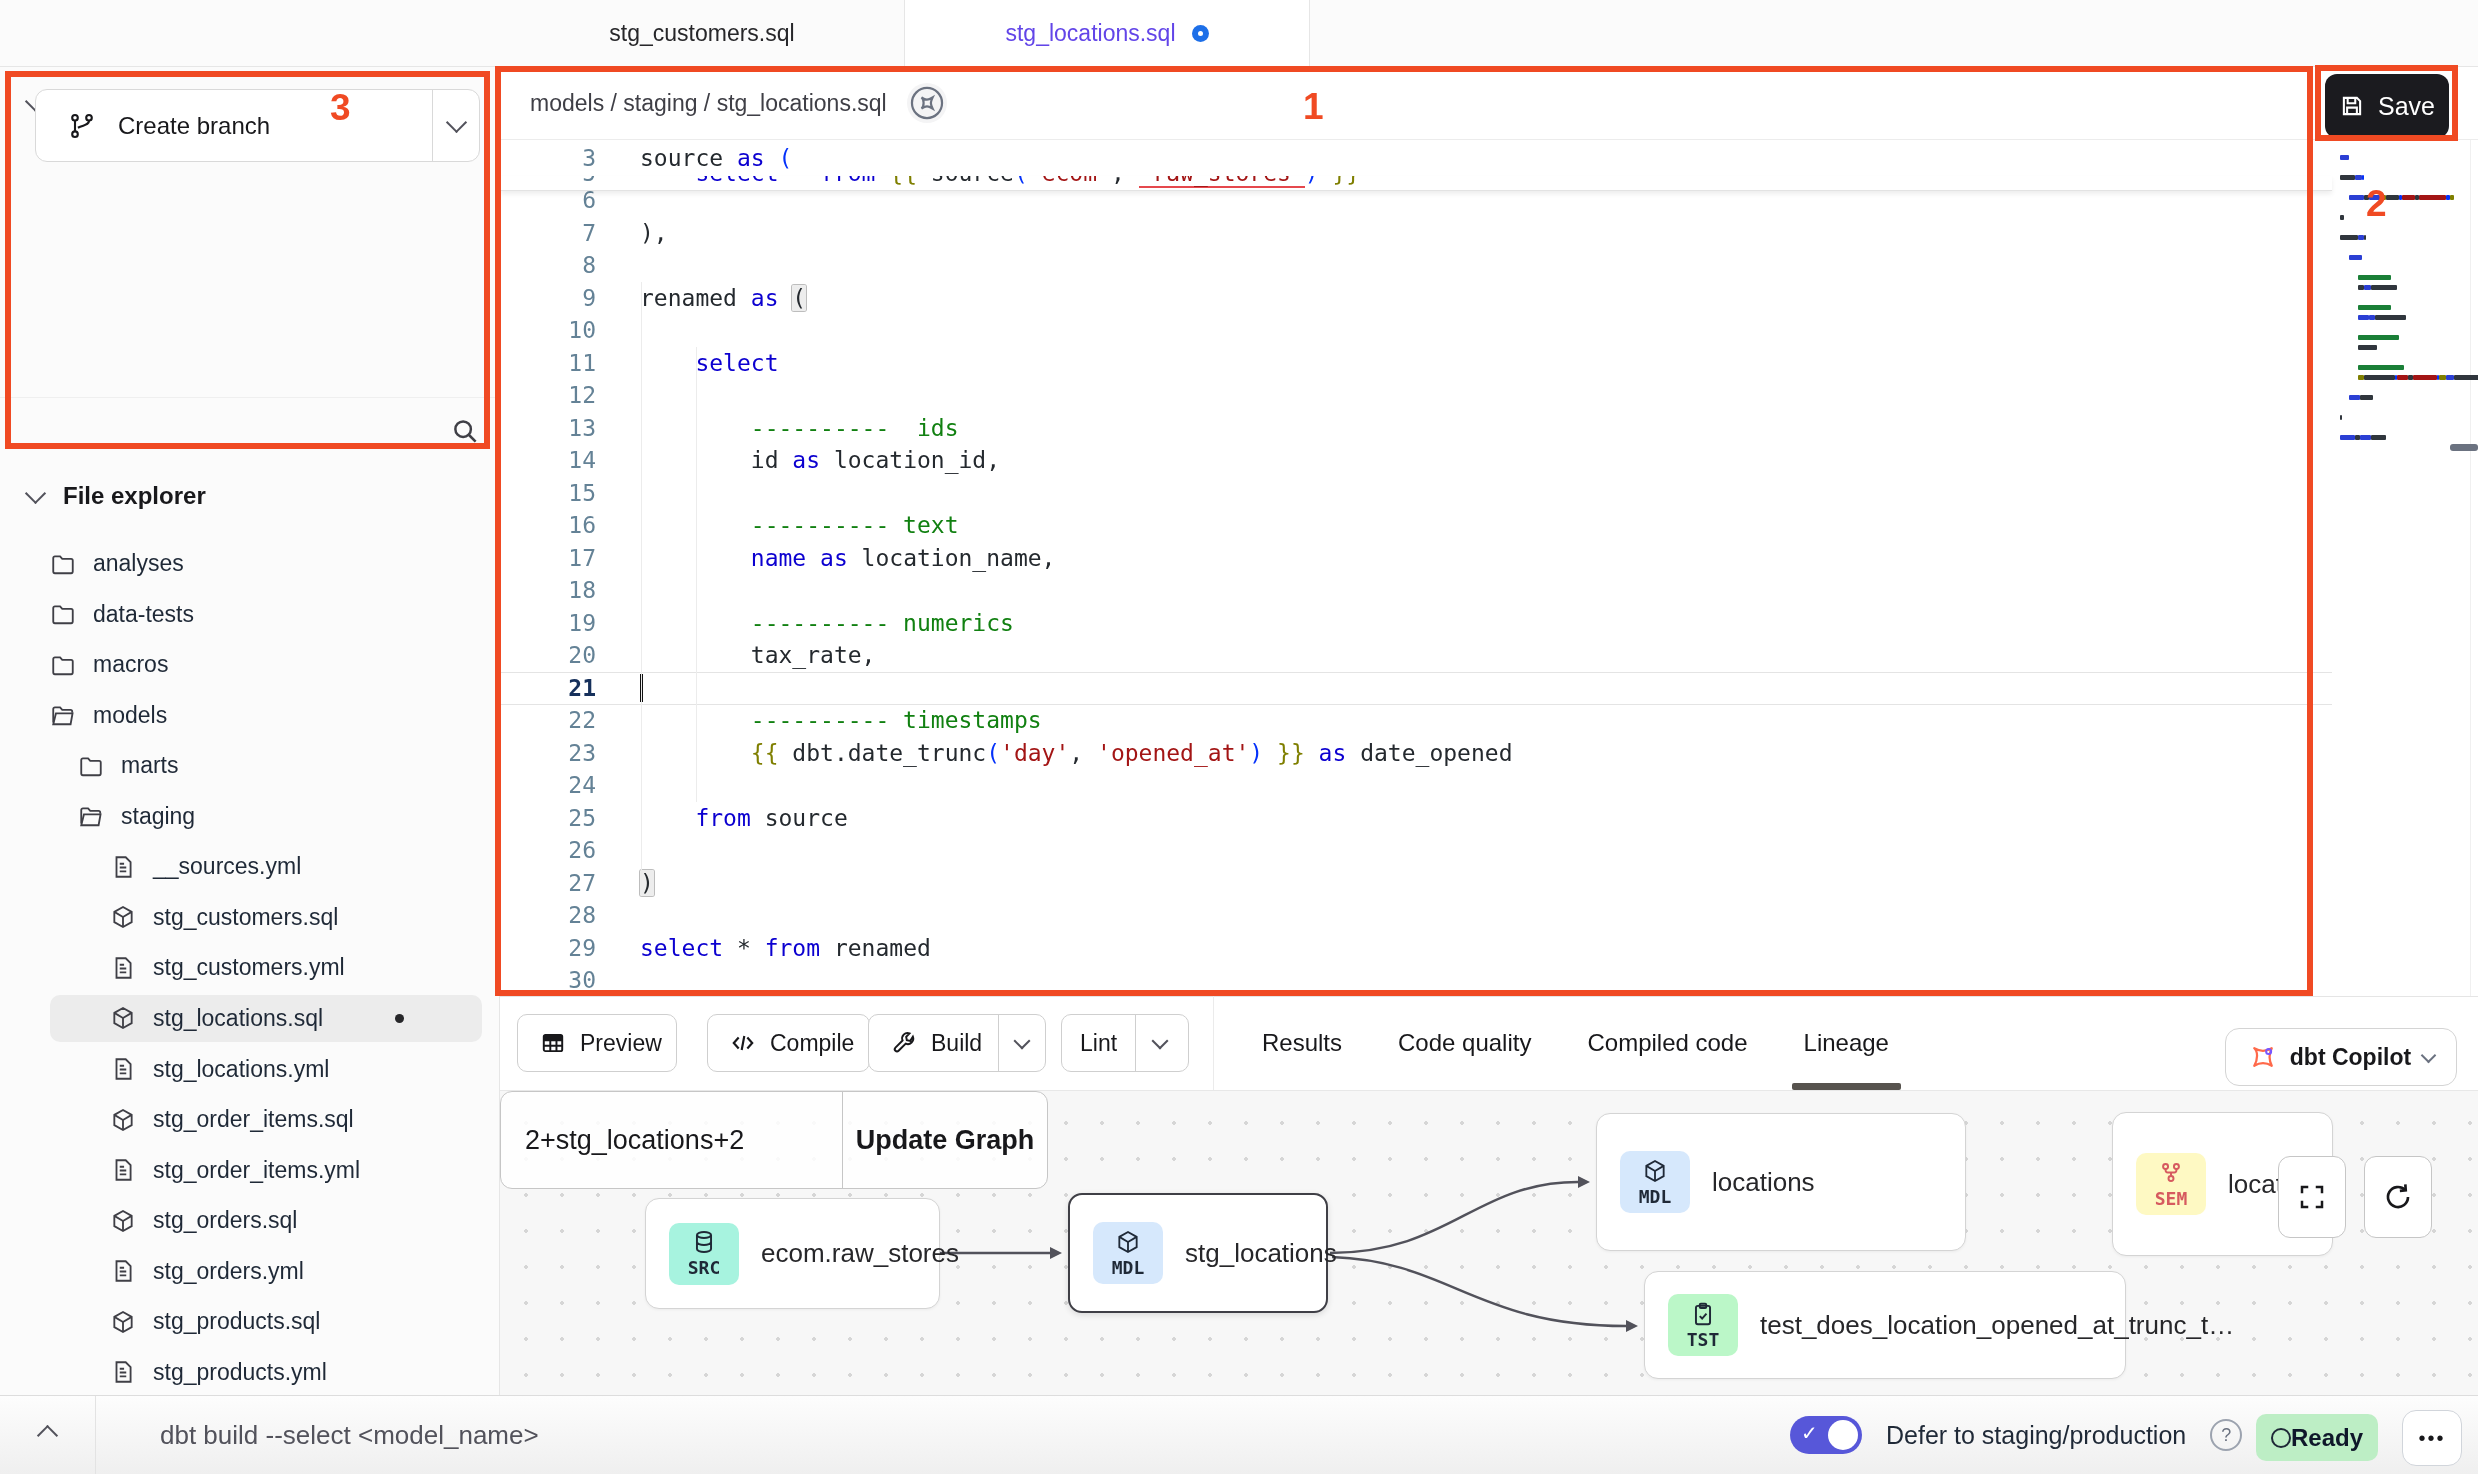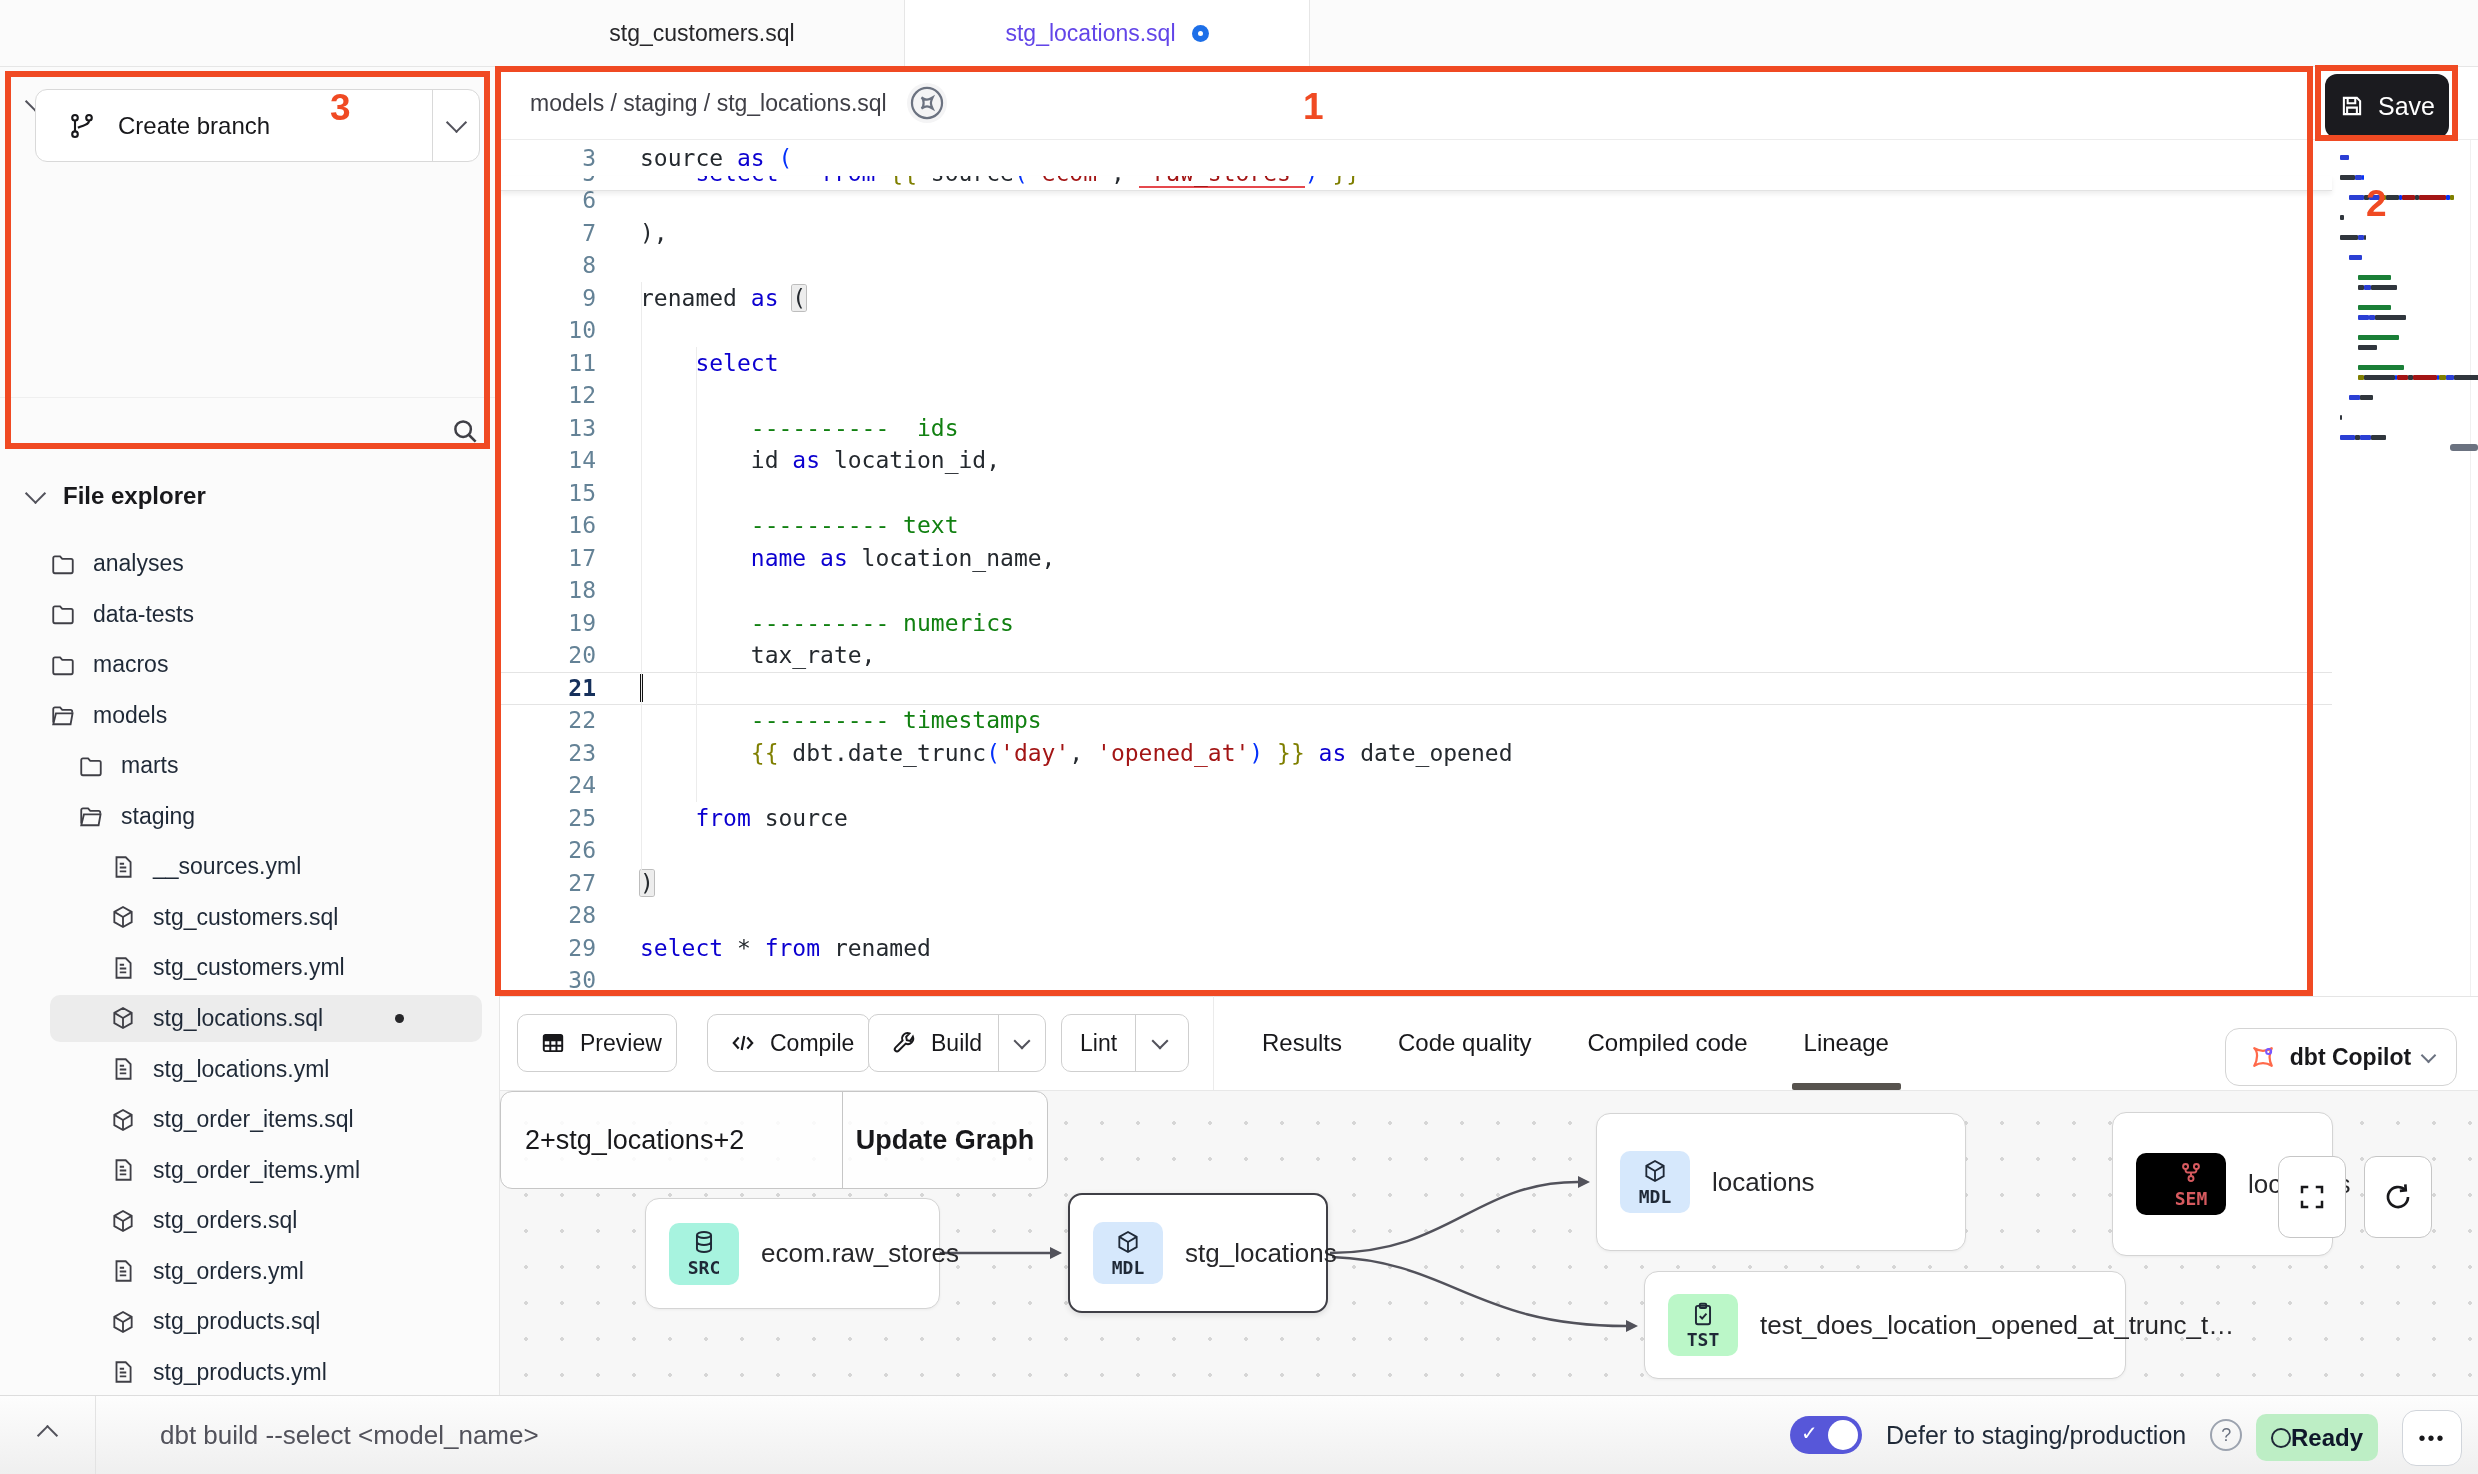--- a/index.html
+++ b/index.html
@@ -86,21 +86,21 @@
   .node{position:absolute;background:#fff;border:1.5px solid #D4D4D4;border-radius:14px;display:flex;align-items:center;gap:22px;
         padding-left:23px;box-sizing:border-box;box-shadow:0 1px 3px rgba(0,0,0,.05);cursor:pointer;}
   .node.sel{border:2.5px solid #3F3F46;box-shadow:0 2px 6px rgba(0,0,0,.12);}
   .node .nlabel{font-size:26px;color:#27272A;white-space:nowrap;}
   .badge{width:70px;height:62px;border-radius:10px;display:flex;flex-direction:column;align-items:center;justify-content:center;gap:2px;flex:0 0 auto;}
   .badge .bic{width:26px;height:26px;color:#1F2937;}
   .badge .btxt{font-size:18px;font-weight:600;font-family:"DejaVu Sans Mono","Liberation Mono",monospace;color:#1F2937;}
   .badge.SRC{background:#A7F3DF;}
   .badge.MDL{background:#D6E8FC;}
   .badge.TST{background:#BBF7C8;}
-  .badge.SEM{background:#000000;padding-left:20px;}
+  .badge.SEM{background:#fef9c3;}
   .badge.SEM .bic,.badge.SEM .btxt{color:#D65A5F;}
   #selectorbar{left:1198px;top:65px;width:548px;height:98px;background:rgba(255,255,255,.86);border:1px solid #C6C6C6;border-radius:12px;
                display:flex;box-sizing:border-box;z-index:4;backdrop-filter:none;}
   #selectorbar .inp{flex:1;display:flex;align-items:center;padding-left:24px;font-size:27px;color:#18181B;}
   #selectorbar .upd{width:204px;border-left:1px solid #C6C6C6;display:flex;align-items:center;justify-content:center;
                     font-size:27px;font-weight:600;color:#18181B;cursor:pointer;}
   .cbtn{position:absolute;top:65px;width:68px;height:82px;background:#fff;border:1px solid #C6C6C6;border-radius:12px;
         display:flex;align-items:center;justify-content:center;color:#18181B;cursor:pointer;box-sizing:border-box;z-index:5;}
   
   #statusbar{left:0;top:1395px;width:2478px;height:79px;background:linear-gradient(#FDFDFD,#EFEFEF);border-top:1px solid #DDD;box-sizing:border-box;}

